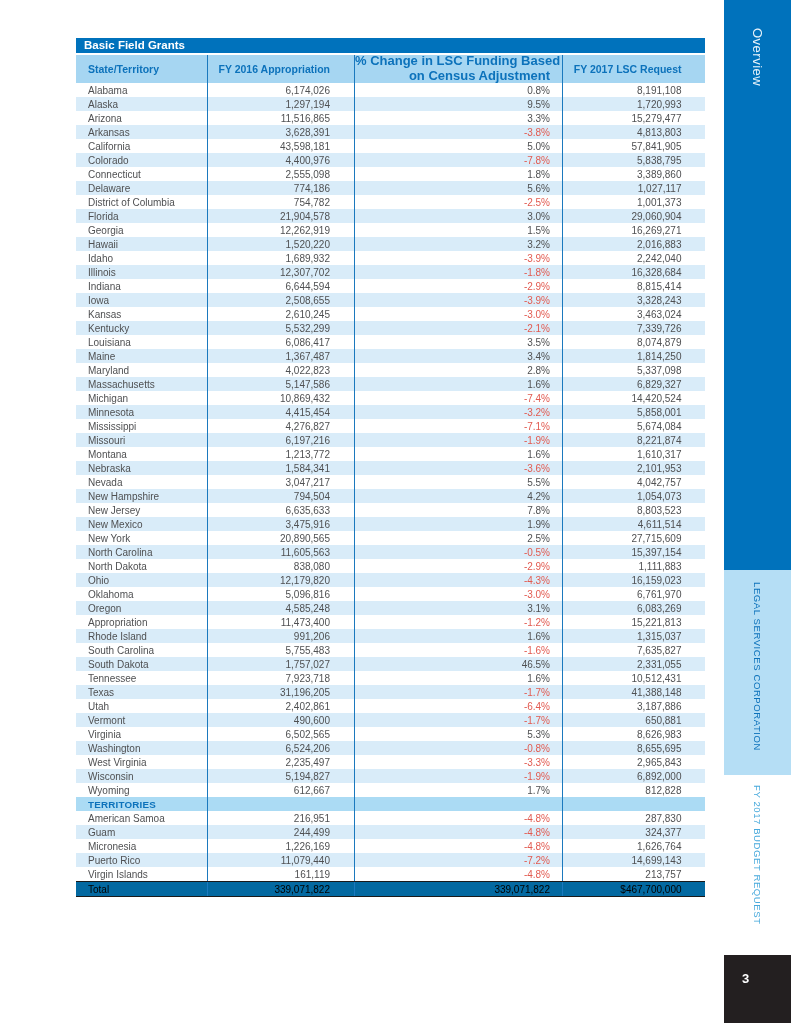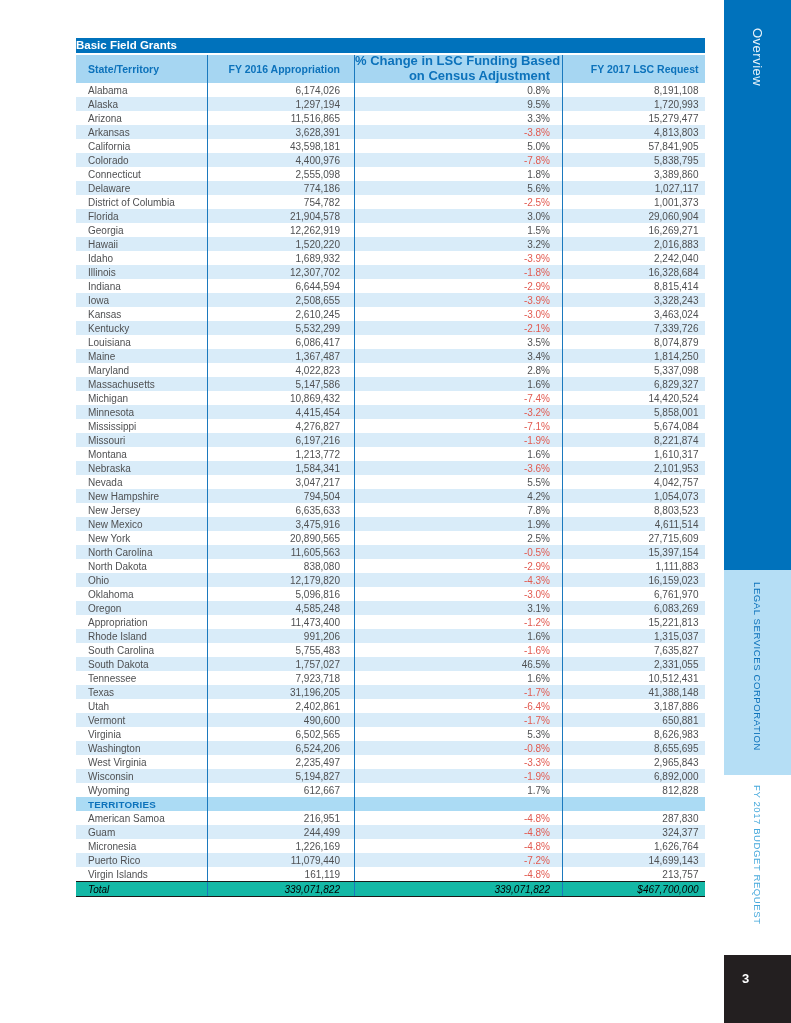--- a/index.html
+++ b/index.html
@@ -6,40 +6,40 @@
   body { background:#ffffff; }
   .page {
     position:relative; width:791px; height:1023px; background:#ffffff;
     font-family:"Liberation Sans", sans-serif; overflow:hidden;
   }
 
   
   .table-wrap { position:absolute; left:76px; top:38px; width:629px; }
   .title-bar {
     background:#0072BC; color:#ffffff; font-weight:bold; font-size:11.5px;
-    height:15px; line-height:15px; margin-bottom:2px;
+    height:15px; line-height:15px; padding-left:8px; margin-bottom:2px;
   }
   .header-row {
     display:flex; background:#A6D6F2; color:#0C72BB; font-weight:bold;
     font-size:10.5px; height:28px; align-items:center;
   }
   .header-row .cell { line-height:1.15; }
   .hdr3 { font-size:13px; }
   .row { display:flex; height:14px; align-items:center; font-size:10px; color:#4F5052; background:#ffffff; }
   .row.alt { background:#D9ECF9; }
   .row.territories-row { background:#ABDBF4; color:#0C72BB; font-weight:bold; font-size:9.8px; letter-spacing:0.2px;align-items:flex-end; }
   .row.total-row {
-    background:#14b8a6; color:#000000; height:16px;
-    border-top:1px solid #1a1a1a; border-bottom:1px solid #1a1a1a;font-style:italic;
+    background:#0369a1; color:#000000; height:16px;
+    border-top:1px solid #1a1a1a; border-bottom:1px solid #1a1a1a;
   }
   .cell { height:100%; display:flex; align-items:center; overflow:hidden; white-space:nowrap; }
   .c0 { width:132px; padding-left:12px; border-right:1.5px solid #1B79BE; }
-  .c1 { width:147px; justify-content:flex-end; padding-right:14px; border-right:1.5px solid #1B79BE; }
+  .c1 { width:147px; justify-content:flex-end; padding-right:24px; border-right:1.5px solid #1B79BE; }
   .c2 { width:208px; justify-content:flex-end; padding-right:12px; border-right:1.5px solid #1B79BE; }
-  .c3 { width:141.5px; justify-content:flex-end; padding-right:6px; }
+  .c3 { width:141.5px; justify-content:flex-end; padding-right:23px; }
   .header-row .c1, .header-row .c2, .header-row .c3 { text-align:right; display:flex; }
   .hdr-stack { width:100%; text-align:right; }
   .neg { color:#E25A50; }
 
   
   .sidebar { position:absolute; left:724px; top:0; width:67px; height:1023px; }
   .sb-dark  { height:570px; background:#0072BC; position:relative; }
   .sb-light { height:205px; background:#B5DEF5; position:relative; }
   .sb-white { height:180px; background:#ffffff; position:relative; }
   .sb-page  { height:68px;  background:#231F20; position:relative; }

